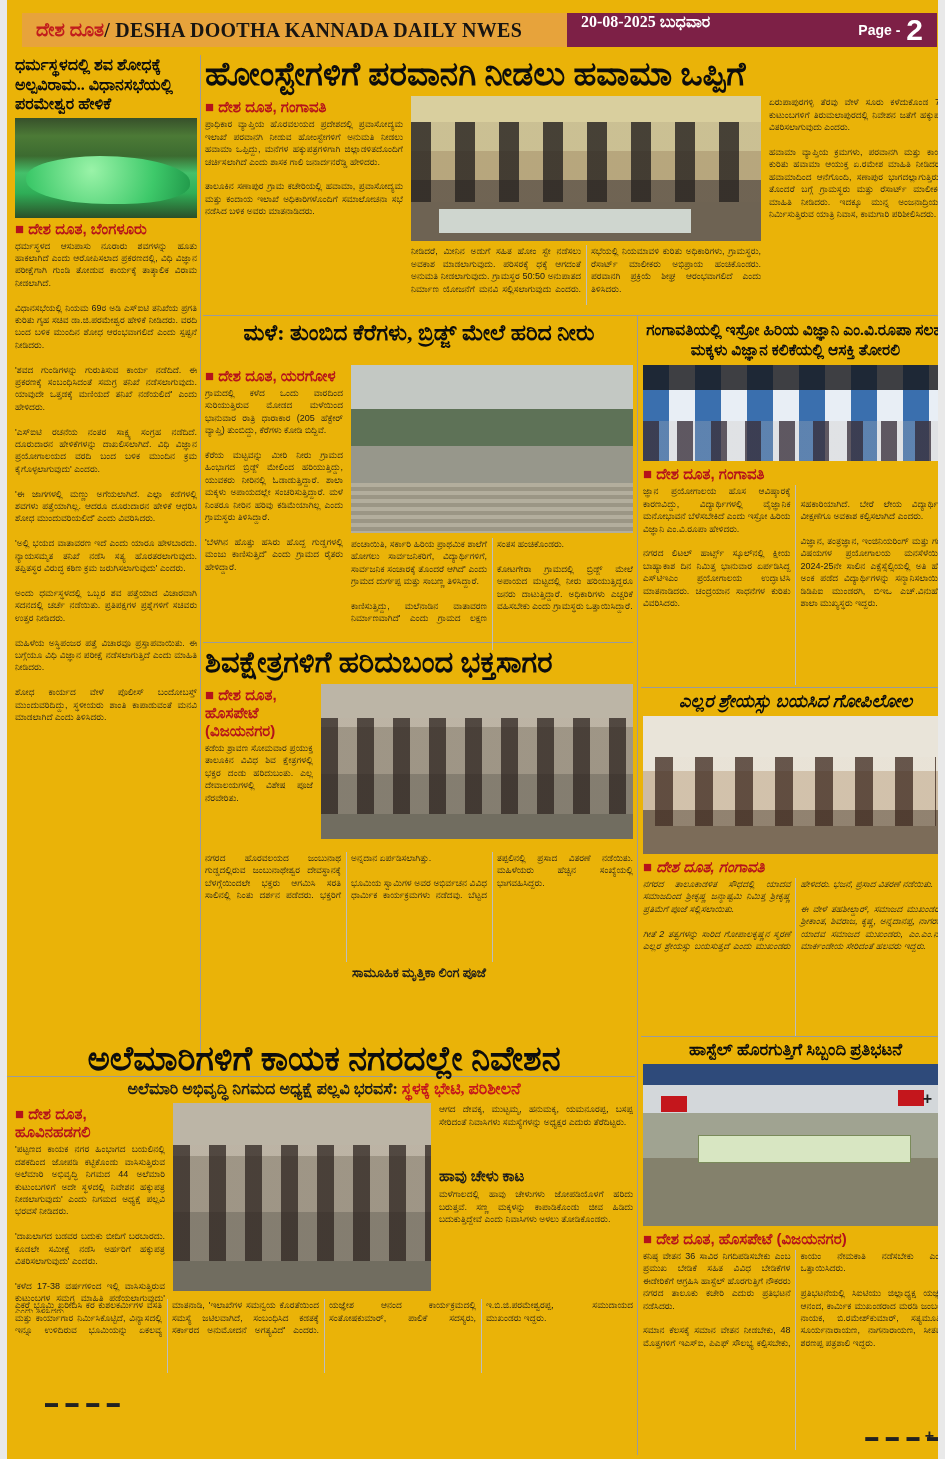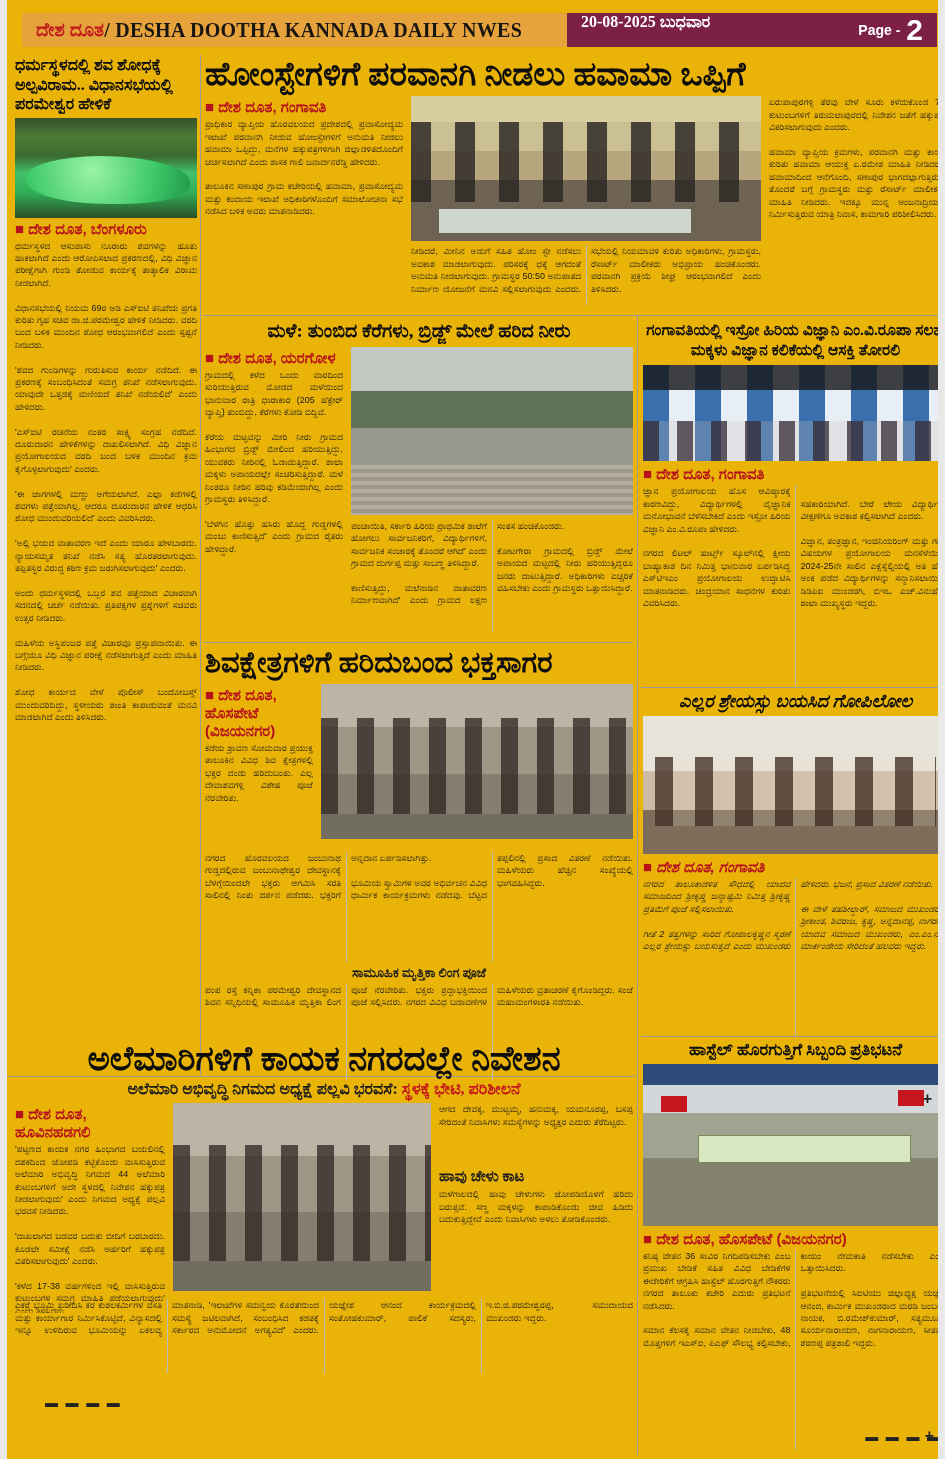--- a/index.html
+++ b/index.html
@@ -122,21 +122,21 @@
       </div>
       <div style="position:absolute;left:564px;top:0;width:176px;height:210px;">
         <div class="body" style="height:210px;">ಏರುಪಾಪುರಗಳ್ಳಿ ತೆರವು ವೇಳೆ ಸೂರು ಕಳೆದುಕೊಂಡ 72 ಕುಟುಂಬಗಳಿಗೆ ತಿರುಮಲಾಪುರದಲ್ಲಿ ನಿವೇಶನ ಜತೆಗೆ ಹಕ್ಕುಪತ್ರ ವಿತರಿಸಲಾಗುವುದು ಎಂದರು.
 
 ಹವಾಮಾ ವ್ಯಾಪ್ತಿಯ ಕ್ರಮಗಳು, ಪರವಾನಗಿ ಮತ್ತು ಕಾಯ್ದೆ ಕುರಿತು ಹವಾಮಾ ಆಯುಕ್ತ ಏ.ರಮೇಶ ಮಾಹಿತಿ ನೀಡಿದರು. ಹವಾಮಾದಿಂದ ಆನೆಗೊಂದಿ, ಸಣಾಪುರ ಭಾಗದಲ್ಲಾಗುತ್ತಿರುವ ತೊಂದರೆ ಬಗ್ಗೆ ಗ್ರಾಮಸ್ಥರು ಮತ್ತು ರೆಸಾರ್ಟ್ ಮಾಲೀಕರು ಮಾಹಿತಿ ನೀಡಿದರು. ಇದಕ್ಕೂ ಮುನ್ನ ಅಂಜನಾದ್ರಿಯಲ್ಲಿ ನಿರ್ಮಿಸುತ್ತಿರುವ ಯಾತ್ರಿ ನಿವಾಸ, ಕಾಮಗಾರಿ ಪರಿಶೀಲಿಸಿದರು.</div>
       </div>
     </div>
   </section>
 
   <section class="art" id="art-rain" style="left:198px;top:320px;width:428px;height:320px;">
-    <h2 class="headline" style="font-size:19px;text-align:center;margin-bottom:5px;">ಮಳೆ: ತುಂಬಿದ ಕೆರೆಗಳು, ಬ್ರಿಡ್ಜ್ ಮೇಲೆ ಹರಿದ ನೀರು</h2>
+    <h2 class="headline" style="font-size:22px;text-align:center;margin-bottom:19px;">ಮಳೆ: ತುಂಬಿದ ಕೆರೆಗಳು, ಬ್ರಿಡ್ಜ್ ಮೇಲೆ ಹರಿದ ನೀರು</h2>
     <div style="position:relative;height:288px;">
       <div style="position:absolute;left:0;top:0;width:138px;height:288px;">
         <div class="byline">■ ದೇಶ ದೂತ, ಯರಗೋಳ</div>
         <div class="body" style="height:268px;">ಗ್ರಾಮದಲ್ಲಿ ಕಳೆದ ಒಂದು ವಾರದಿಂದ ಸುರಿಯುತ್ತಿರುವ ಮೋಡದ ಮಳೆಯಿಂದ ಭಾನುವಾರ ರಾತ್ರಿ ಧಾರಾಕಾರ (205 ಹೆಕ್ಟೇರ್ ವ್ಯಾಪ್ತಿ) ತುಂಬಿದ್ದು, ಕೆರೆಗಳು ಕೋಡಿ ಬಿದ್ದಿವೆ.
 
 ಕೆರೆಯ ಮಟ್ಟವನ್ನು ಮೀರಿ ನೀರು ಗ್ರಾಮದ ಹಿಂಭಾಗದ ಬ್ರಿಡ್ಜ್ ಮೇಲಿಂದ ಹರಿಯುತ್ತಿದ್ದು, ಯುವಕರು ನೀರಿನಲ್ಲಿ ಓಡಾಡುತ್ತಿದ್ದಾರೆ. ಶಾಲಾ ಮಕ್ಕಳು ಅಪಾಯದಲ್ಲೇ ಸಂಚರಿಸುತ್ತಿದ್ದಾರೆ. ಮಳೆ ನಿಂತರೂ ನೀರಿನ ಹರಿವು ಕಡಿಮೆಯಾಗಿಲ್ಲ ಎಂದು ಗ್ರಾಮಸ್ಥರು ತಿಳಿಸಿದ್ದಾರೆ.
 
 'ಬೆಳಗಿನ ಹೊತ್ತು ಹಸಿರು ಹೊದ್ದ ಗುಡ್ಡಗಳಲ್ಲಿ ಮಂಜು ಕಾಣಿಸುತ್ತಿದೆ' ಎಂದು ಗ್ರಾಮದ ರೈತರು ಹೇಳಿದ್ದಾರೆ.</div>
       </div>
       <div style="position:absolute;left:146px;top:0;width:282px;">
@@ -168,32 +168,31 @@
 
 ವಿಜ್ಞಾನ, ತಂತ್ರಜ್ಞಾನ, ಇಂಜಿನಿಯರಿಂಗ್ ಮತ್ತು ಗಣಿತ ವಿಷಯಗಳ ಪ್ರಯೋಗಾಲಯ ಮನಸೆಳೆಯಿತು. 2024-25ನೇ ಸಾಲಿನ ಎಕ್ಸೆಸ್ಸೆಲ್ಸಿಯಲ್ಲಿ ಅತಿ ಹೆಚ್ಚು ಅಂಕ ಪಡೆದ ವಿದ್ಯಾರ್ಥಿಗಳನ್ನು ಸನ್ಮಾನಿಸಲಾಯಿತು. ಡಿಡಿಪಿಐ ಮುಂಡರಗಿ, ಬಿಇಒ ಎಚ್.ವಿನುಹೇಶ, ಶಾಲಾ ಮುಖ್ಯಸ್ಥರು ಇದ್ದರು.</div>
     </div>
   </section>
 
   <section class="art" id="art-shiva" style="left:198px;top:646px;width:428px;height:428px;">
     <h2 class="headline" style="font-size:29px;text-align:left;margin-bottom:4px;">ಶಿವಕ್ಷೇತ್ರಗಳಿಗೆ ಹರಿದುಬಂದ ಭಕ್ತಸಾಗರ</h2>
     <div style="position:relative;height:160px;">
       <div style="position:absolute;left:0;top:0;width:108px;height:160px;">
         <div class="byline" style="line-height:1.2;">■ ದೇಶ ದೂತ, ಹೊಸಪೇಟೆ (ವಿಜಯನಗರ)</div>
-        <div class="body" style="height:128px;">ಕಡೆಯ ಶ್ರಾವಣ ಸೋಮವಾರ ಪ್ರಯುಕ್ತ ತಾಲೂಕಿನ ವಿವಿಧ ಶಿವ ಕ್ಷೇತ್ರಗಳಲ್ಲಿ ಭಕ್ತರ ದಂಡು ಹರಿದುಬಂತು. ಎಲ್ಲ ದೇವಾಶವಗಳ್ಲಿ ವಿಶೇಷ ಪೂಜೆ ನೆರವೇರಿತು.</div>
+        <div class="body" style="height:128px;">ಕಡೆಯ ಶ್ರಾವಣ ಸೋಮವಾರ ಪ್ರಯುಕ್ತ ತಾಲೂಕಿನ ವಿವಿಧ ಶಿವ ಕ್ಷೇತ್ರಗಳಲ್ಲಿ ಭಕ್ತರ ದಂಡು ಹರಿದುಬಂತು. ಎಲ್ಲ ದೇವಾಲಯಗಳಲ್ಲಿ ವಿಶೇಷ ಪೂಜೆ ನೆರವೇರಿತು.</div>
       </div>
       <div class="photo ph-crowd" style="position:absolute;left:116px;top:0;width:312px;height:155px;">
         <div class="figures"></div>
       </div>
     </div>
     <div style="margin-top:8px;">
       <div class="body cols3" style="height:110px;">ನಗರದ ಹೊರವಲಯದ ಜಂಬುನಾಥ ಗುಡ್ಡದಲ್ಲಿರುವ ಜಂಬುನಾಥೇಶ್ವರ ದೇವಸ್ಥಾನಕ್ಕೆ ಬೆಳಗ್ಗೆಯಿಂದಲೇ ಭಕ್ತರು ಆಗಮಿಸಿ ಸರತಿ ಸಾಲಿನಲ್ಲಿ ನಿಂತು ದರ್ಶನ ಪಡೆದರು. ಭಕ್ತರಿಗೆ ಅನ್ನದಾನ ಏರ್ಪಡಿಸಲಾಗಿತ್ತು.
 
 ಭೂಮಿಯ ಸ್ವಾಮಿಗಳ ಅವರ ಅಭಿರ್ವಚನ ವಿವಿಧ ಧಾರ್ಮಿಕ ಕಾರ್ಯಕ್ರಮಗಳು ನಡೆದವು. ಬೆಟ್ಟದ ತಪ್ಪಲಿನಲ್ಲಿ ಪ್ರಸಾದ ವಿತರಣೆ ನಡೆಯಿತು. ಮಹಿಳೆಯರು ಹೆಚ್ಚಿನ ಸಂಖ್ಯೆಯಲ್ಲಿ ಭಾಗವಹಿಸಿದ್ದರು.</div>
       <div class="subhead">ಸಾಮೂಹಿಕ ಮೃತ್ತಿಕಾ ಲಿಂಗ ಪೂಜೆ</div>
-      <div class="body cols3" style="height:96px;">ಪಂಪ ರಸ್ತೆ ಕನ್ನಿಕಾ ಪರಮೇಶ್ವರಿ ದೇವಸ್ಥಾನದ ಶಿವನ ಸನ್ನಿಧಿಯಲ್ಲಿ ಸಾಮೂಹಿಕ ಮೃತ್ತಿಕಾ ಲಿಂಗ ಪೂಜೆ ನೆರವೇರಿತು. ಭಕ್ತರು ಶ್ರದ್ಧಾಭಕ್ತಿಯಿಂದ ಪೂಜೆ ಸಲ್ಲಿಸಿದರು. ನಗರದ ವಿವಿಧ ಬಡಾವಣೆಗಳ ಮಹಿಳೆಯರು ವ್ರತಾಚರಣೆ ಕೈಗೊಂಡಿದ್ದರು. ಸಂಜೆ ಮಹಾಮಂಗಳಾರತಿ ನಡೆಯಿತು.</div>
     </div>
   </section>
 
   <section class="art" id="art-gopi" style="left:636px;top:691px;width:305px;height:342px;font-style:italic;">
     <h2 class="headline" style="font-size:18px;text-align:center;margin-bottom:4px;">ಎಲ್ಲರ ಶ್ರೇಯಸ್ಸು ಬಯಸಿದ ಗೋಪಿಲೋಲ</h2>
     <div class="photo ph-hall" style="width:100%;height:138px;">
       <div class="figures"></div>
     </div>
     <div style="margin-top:4px;">
       <div class="byline">■ ದೇಶ ದೂತ, ಗಂಗಾವತಿ</div>

